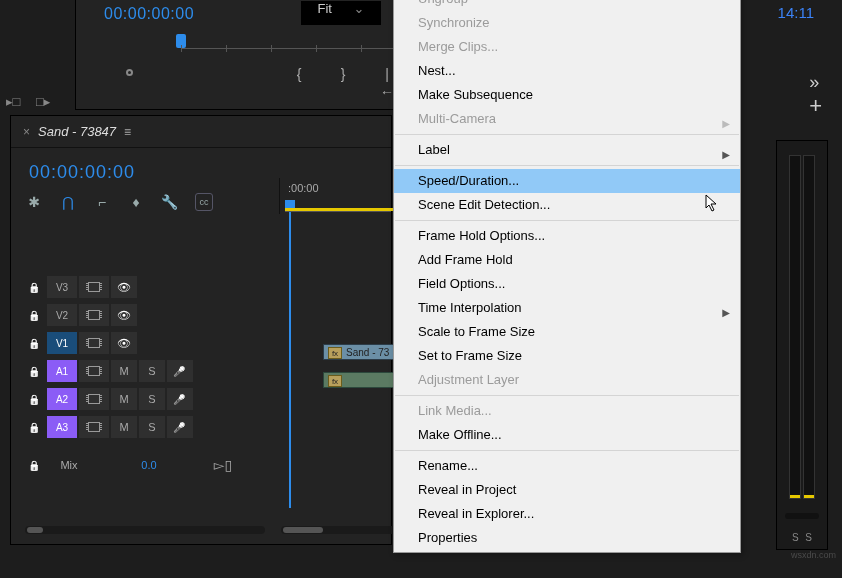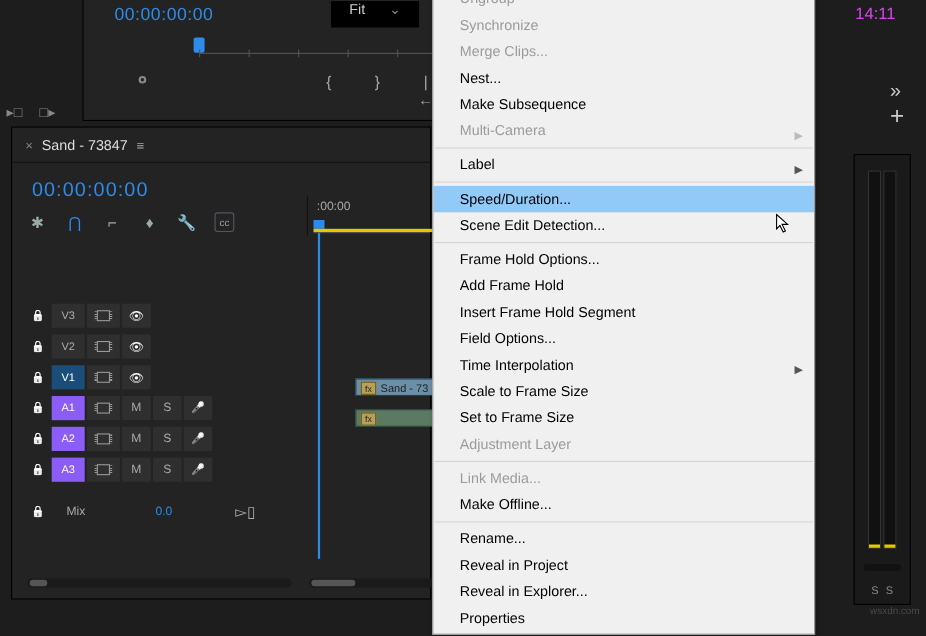--- a/index.html
+++ b/index.html
@@ -18,21 +18,21 @@
 .top-btnrow{ position:absolute; left:215px; top:75px; display:flex; gap:28px;}
 .top-btnrow .b{ width:16px;height:16px; color:#aaa; font-size:14px; text-align:center;}
 
 .left-icons{ position:absolute; left:0; top:94px; width:60px;}
 .left-icons .ic{ display:inline-block; margin:0 6px; color:#888;}
 
 
 .timeline{ position:absolute; left:10px; top:115px; width:382px; height:430px; background:#232323; border:1px solid #000;}
 .tl-tab{ padding:8px 12px; border-bottom:1px solid #111; display:flex; align-items:center; gap:8px;}
 .tl-tab .x{ color:#888; font-size:12px;}
-.tl-tab .name{ color:#ddd; font-size:13px;}
+.tl-tab .name{ color:#ddd; font-size:13px;font-style:italic;}
 .tl-tab .ham{ color:#aaa; font-size:12px; letter-spacing:-3px;}
 .tl-tc{ color:#2d8ceb; font-size:18px; padding:14px 0 6px 18px; letter-spacing:1px;}
 .tl-tools{ padding:4px 0 8px 14px; display:flex; gap:16px; align-items:center; }
 .tl-tools .t{ width:18px;height:18px; display:flex; align-items:center; justify-content:center; color:#9aa; font-size:14px;}
 
 .ruler{ position:absolute; left:268px; right:0; top:62px; height:36px; border-left:1px solid #111;padding-left:16px;}
 .ruler .time{ position:absolute; top:4px; font-size:11px; color:#aaa;}
 .ruler .play{ position:absolute; left:5px; top:22px; width:10px; height:8px; background:#2d8ceb;}
 .ruler .playline{ position:absolute; left:9px; top:30px; width:2px; height:300px; background:#2d8ceb;}
 .ruler .yellow{ position:absolute; left:5px; top:30px; height:3px; width:110px; background:#e6c800;}
@@ -57,21 +57,21 @@
 .clip{ position:absolute; height:16px; background:#6b8fa6; border:1px solid #2c3c48; font-size:10px; color:#222; padding:2px 4px; overflow:hidden; white-space:nowrap;}
 .clip .fx{ display:inline-block; width:14px;height:12px; background:#b8a05c; color:#222; font-size:8px; text-align:center; line-height:12px; margin-right:4px; border:1px solid #6b5c1c;}
 .clip.audio{ top:26px; background:#5b7a62; border-color:#2c483c;}
 
 
 .hscroll{ position:absolute; left:14px; bottom:10px; height:8px; width:240px; background:#1a1a1a; border-radius:4px;}
 .hscroll .thumb{ position:absolute; left:2px; top:1px; width:16px; height:6px; background:#555; border-radius:3px;}
 .hscroll2{ position:absolute; left:270px; bottom:10px; width:115px;}
 
 
-.right-tc{ position:absolute; right:28px; top:4px; color:#d946ef; font-size:15px;}
+.right-tc{ position:absolute; right:28px; top:4px; color:#3b82f6; font-size:15px;}
 .right-tools{ position:absolute; right:20px; top:72px; color:#ccc; font-size:18px;}
 .right-tools .chev{ letter-spacing:-6px; margin-right:6px;}
 .meters{ position:absolute; right:14px; top:140px; width:52px; height:410px; background:#1a1a1a; border:1px solid #000;}
 .meter{ position:absolute; top:14px; bottom:50px; width:12px; background:#111; border:1px solid #333;}
 .meter.m1{ left:12px;} .meter.m2{ right:12px;}
 .meter .yel{ position:absolute; left:0; right:0; bottom:0; height:3px; background:#e6c800;}
 .meter-lbl{ position:absolute; bottom:6px; font-size:10px; color:#888;}
 .meter-lbl.l1{ left:15px;} .meter-lbl.l2{ right:15px;}
 .m-hscroll{ position:absolute; bottom:30px; left:8px; right:8px; height:6px; background:#111; border-radius:3px;}
 .watermark{ position:absolute; right:6px; bottom:18px; font-size:9px; color:#4a4a4a;}
@@ -261,21 +261,20 @@
     <div class="mi">Make Subsequence</div>
     <div class="mi disabled">Multi-Camera<span class="arrow">▶</span></div>
     <div class="sep"></div>
     <div class="mi">Label<span class="arrow">▶</span></div>
     <div class="sep"></div>
     <div class="mi highlight">Speed/Duration...</div>
     <div class="mi">Scene Edit Detection...</div>
     <div class="sep"></div>
     <div class="mi">Frame Hold Options...</div>
     <div class="mi">Add Frame Hold</div>
-    <div class="mi">Insert Frame Hold Segment</div>
     <div class="mi">Field Options...</div>
     <div class="mi">Time Interpolation<span class="arrow">▶</span></div>
     <div class="mi">Scale to Frame Size</div>
     <div class="mi">Set to Frame Size</div>
     <div class="mi disabled">Adjustment Layer</div>
     <div class="sep"></div>
     <div class="mi disabled">Link Media...</div>
     <div class="mi">Make Offline...</div>
     <div class="sep"></div>
     <div class="mi">Rename...</div>

